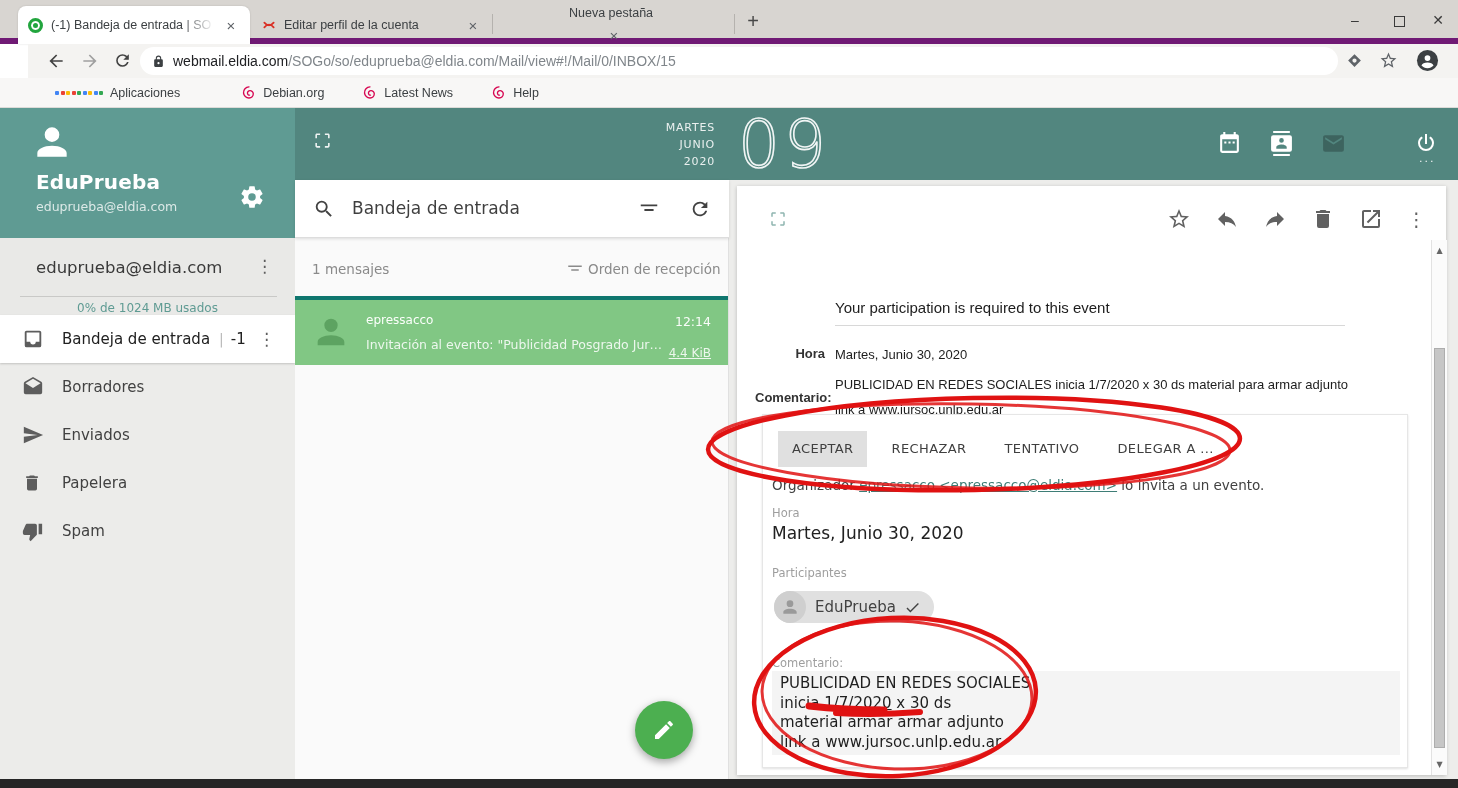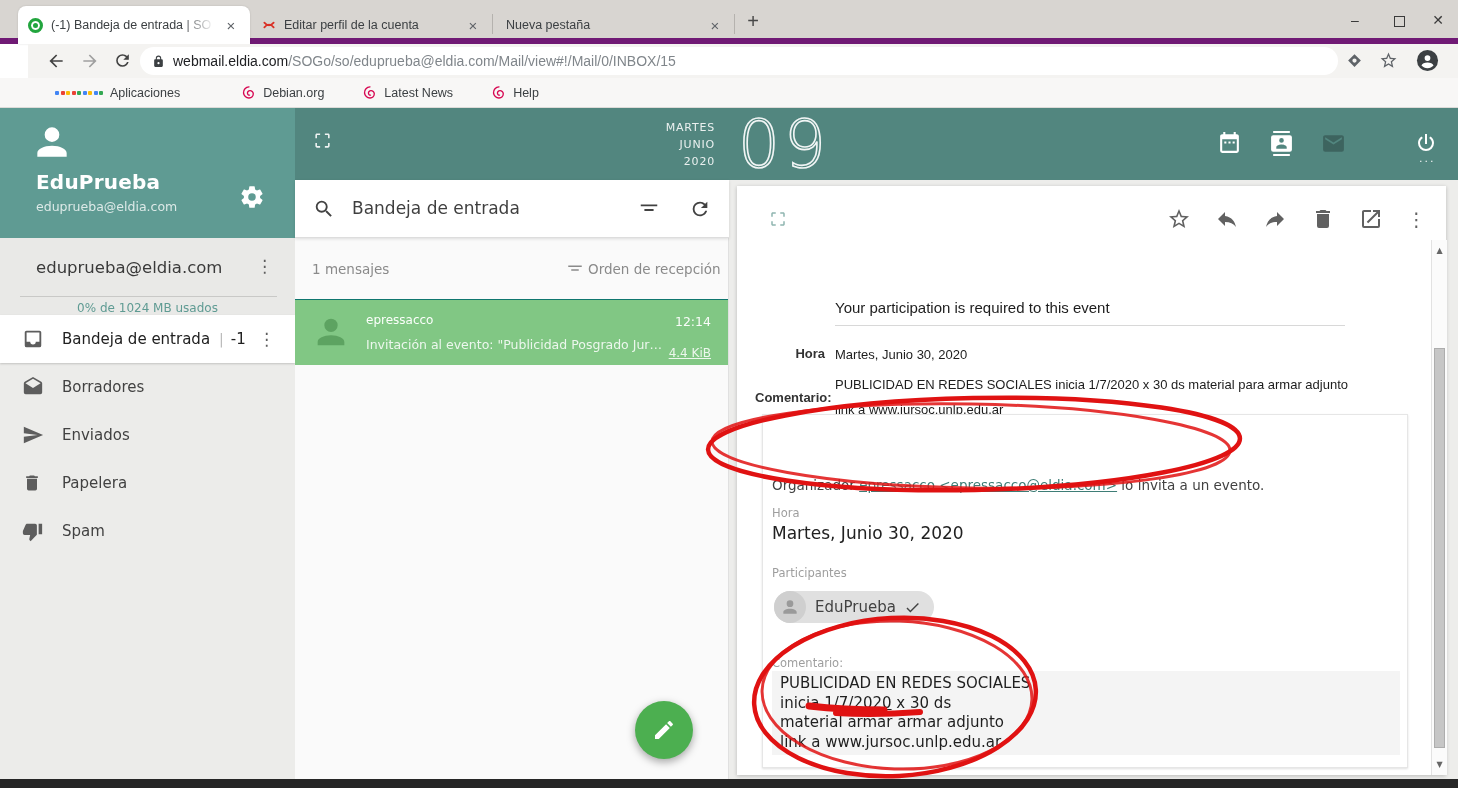--- a/index.html
+++ b/index.html
@@ -55,21 +55,21 @@
   .band { position:absolute; left:295px; top:0; width:1163px; height:72px; background:#52867f; color:#fff; }
   .band .datestack { position:absolute; left:300px; top:11px; width:120px; text-align:right; font-size:11px; line-height:17px; color:rgba(255,255,255,.88); letter-spacing:.8px;}
   .band .bigday { position:absolute; left:443px; top:-2px; font-size:66px; font-weight:200; color:transparent; -webkit-text-stroke:1.6px rgba(255,255,255,.92); letter-spacing:4px;}
   .bandicon { position:absolute; top:23px; color:#fff; }
   .band .pdots { position:absolute; left:1124px; top:44px; font-size:11px; letter-spacing:2px; color:rgba(255,255,255,.9);}
 
   
   .searchrow { position:absolute; left:295px; top:72px; width:434px; height:58px; background:#fff; border-bottom:1px solid #ddd; box-shadow:0 1px 3px rgba(0,0,0,.12); z-index:3;}
   .searchrow .q { position:absolute; left:57px; top:18px; font-size:17px; color:#3f3f3f; }
   .listarea { position:absolute; left:295px; top:130px; width:434px; height:541px; background:#fafafa; border-right:1px solid #e0e0e0;}
-  .listheader { position:relative; height:62px; border-bottom:1px solid #0f766e; font-size:13.5px; color:#8a8a8a;}
+  .listheader { position:relative; height:62px; border-bottom:4px solid #0f766e; font-size:13.5px; color:#8a8a8a;}
   .msgrow { position:relative; height:65px; background:#81c784; color:#fff; }
   .msgrow .sender { position:absolute; left:71px; top:13px; font-size:12px; color:#fbfffb;}
   .msgrow .time { position:absolute; right:17px; top:14px; font-size:12.5px; color:rgba(255,255,255,.95);}
   .msgrow .subj { position:absolute; left:71px; top:37px; width:300px; font-size:12.5px; color:rgba(255,255,255,.85); white-space:nowrap; overflow:hidden; text-overflow:ellipsis;}
   .msgrow .size { position:absolute; right:17px; top:46px; font-size:12px; color:rgba(255,255,255,.85);text-decoration:underline;}
   .fab { position:absolute; left:635px; top:593px; width:58px; height:58px; border-radius:50%; background:#4caf50; box-shadow:0 3px 8px rgba(0,0,0,.35); display:flex; align-items:center; justify-content:center;}
 
   
   .mailcard { position:absolute; left:737px; top:78px; width:709px; height:589px; background:#fff; box-shadow:0 1px 4px rgba(0,0,0,.22); }
   .mailtoolbar { position:relative; height:64px; }
@@ -110,21 +110,21 @@
     <span class="title fade">(-1) Bandeja de entrada | SO</span>
     <span class="tabclose">×</span>
   </div>
   <div class="tab" style="left:252px;width:240px;">
     <svg width="14" height="14" viewBox="0 0 24 24">
         <path fill="none" stroke="#d93025" stroke-width="3" stroke-linecap="round" d="M4 8 C9 14, 15 14, 20 8 M4 16 C9 10, 15 10, 20 16"></path>
       </svg>
     <span class="title">Editar perfil de la cuenta</span>
     <span class="tabclose">×</span>
   </div>
-  <div class="tab" style="left:494px;width:240px;">
+  <div class="tab" style="left:494px;width:240px;flex-direction:column;">
     <span class="title" style="margin-left:2px">Nueva pestaña</span>
     <span class="tabclose">×</span>
   </div>
   <div class="tabdivider" style="left:492px"></div>
   <div class="tabdivider" style="left:734px"></div>
   <div class="newtab-btn">+</div>
   <div class="winctl" style="left:1343px">–</div>
   <div class="maxbox" style="left:1394px"></div>
   <div class="winctl" style="left:1426px">✕</div>
 </div>
@@ -389,20 +389,26 @@
     <div class="frow" style="top:160px">
       <span class="lbl">Hora</span>
       <span class="val">Martes, Junio 30, 2020</span>
     </div>
     <div class="frow" style="top:186px">
       <span class="lbl" style="align-self:center">Comentario:</span>
       <span class="val" style="line-height:25px">PUBLICIDAD EN REDES SOCIALES inicia 1/7/2020 x 30 ds material para armar adjunto link a www.jursoc.unlp.edu.ar</span>
     </div>
 
     <div class="invcard">
+      <div class="btnrow">
+        <span class="ibtn hl">ACEPTAR</span>
+        <span class="ibtn">RECHAZAR</span>
+        <span class="ibtn">TENTATIVO</span>
+        <span class="ibtn">DELEGAR A ...</span>
+      </div>
       <div class="orgline"><span>Organizador </span><a href="#">epressacco &lt;epressacco@eldia.com&gt;</a><span> lo invita a un evento.</span></div>
       <div class="slabel" style="top:91px">Hora</div>
       <div class="hval">Martes, Junio 30, 2020</div>
       <div class="slabel" style="top:151px">Participantes</div>
       <div class="chip">
         <span class="cav">
             <svg width="20" height="20" viewBox="0 0 24 24" fill="#9a9a9a">
               <path d="M12,4A4,4 0 0,1 16,8A4,4 0 0,1 12,12A4,4 0 0,1 8,8A4,4 0 0,1 12,4M12,14C16.42,14 20,15.79 20,18V20H4V18C4,15.79 7.58,14 12,14Z"></path>
             </svg>
           </span>

